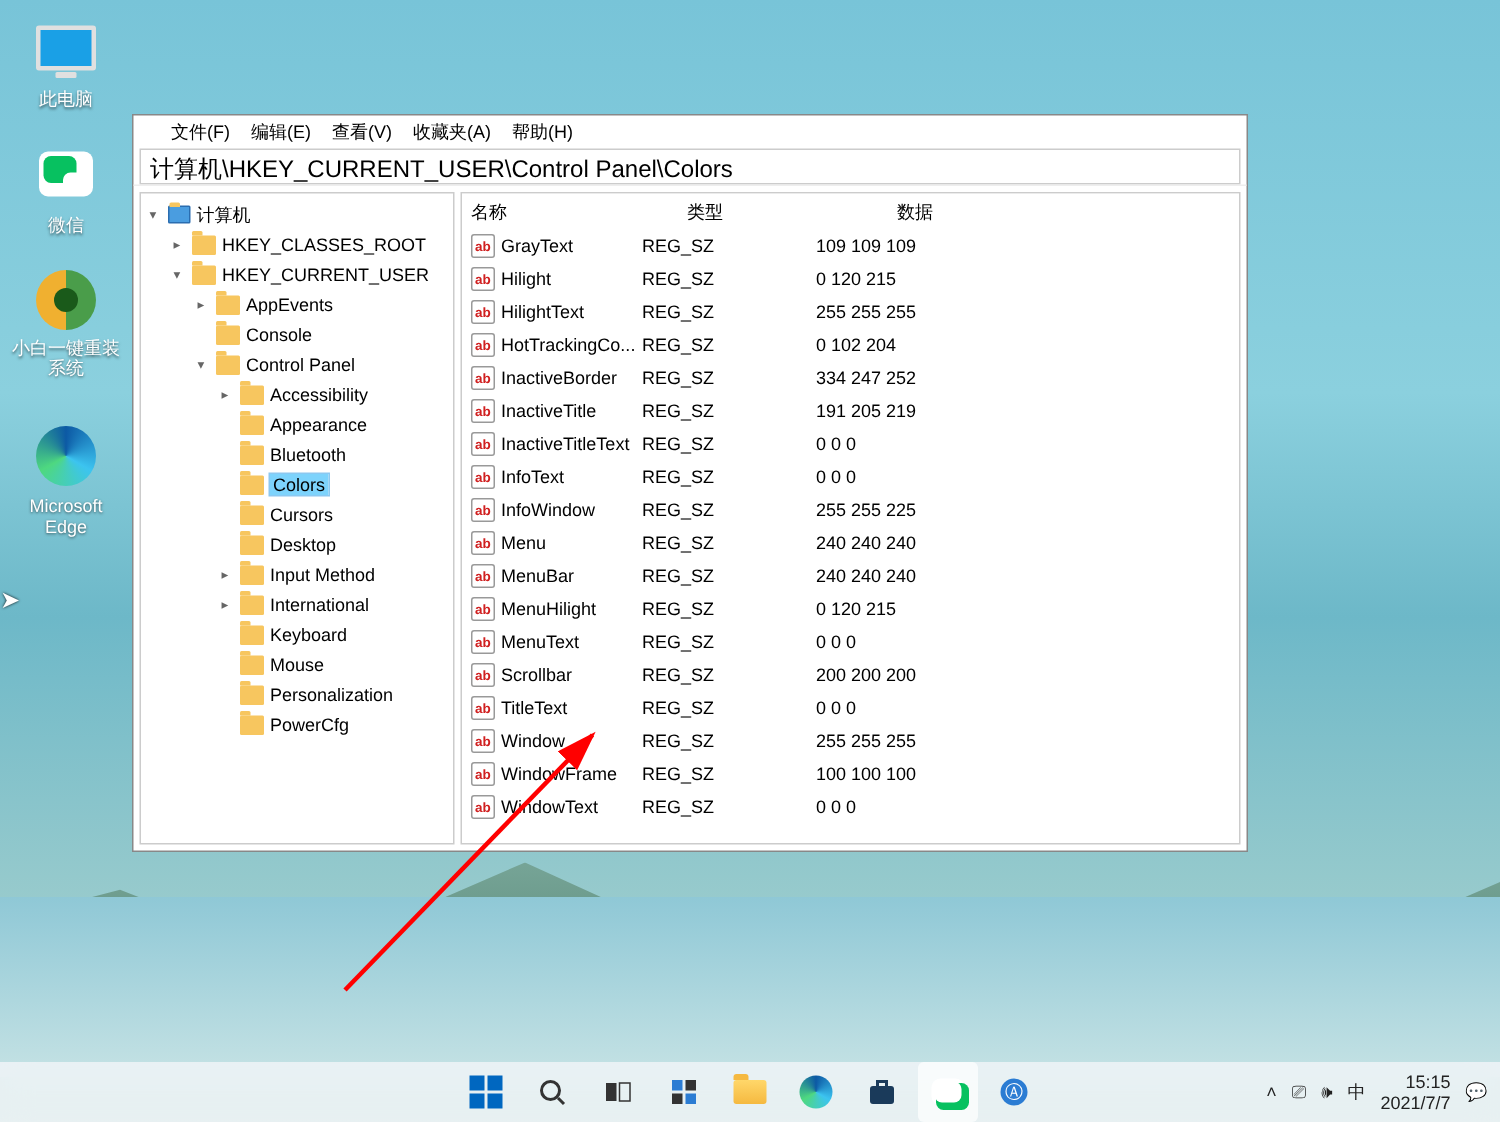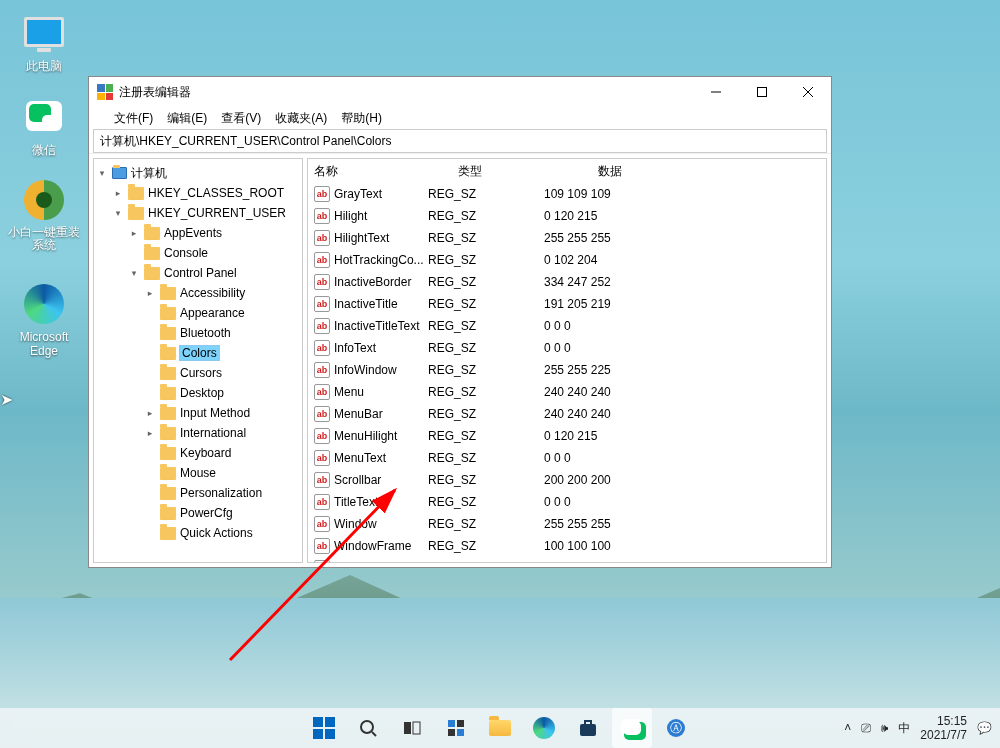--- a/index.html
+++ b/index.html
@@ -45,21 +45,21 @@
 
 .window { position:absolute; left:88px; top:76px; width:744px; height:492px; background:#fff; border:1px solid #888; z-index:5; display:flex; flex-direction:column;}
 .titlebar { height:30px; display:flex; align-items:center; padding-left:8px;}
 .titlebar .ticon { width:16px;height:16px;margin-right:6px;display:grid;grid-template:1fr 1fr/1fr 1fr;gap:1px;}
 .titlebar .ticon span:nth-child(1){background:#3b78c4;} .titlebar .ticon span:nth-child(2){background:#4caf50;} .titlebar .ticon span:nth-child(3){background:#ffb300;} .titlebar .ticon span:nth-child(4){background:#e53935;}
 .titlebar .ttext{ font-size:12px; color:#000;}
 .winbtns { margin-left:auto; display:flex; }
 .winbtn { width:46px; height:30px; display:flex; align-items:center; justify-content:center; cursor:pointer;}
 .menubar { height:22px; display:flex; gap:14px; padding:0 25px; align-items:center;}
 .menubar span { cursor:pointer; color:#000;}
-.pathbar { height:24px; border:1px solid #ccc; margin:0 4px; padding:3px 6px; color:#000; font-size:12px;}
+.pathbar { height:24px; border:1px solid #ccc; margin:0 4px; padding:3px 6px; color:#000; font-size:16px;}
 .content { flex:1; display:flex; border-top:1px solid #eee; overflow:hidden;}
 
 
 .tree { width:210px; border:1px solid #ccc; margin:4px; overflow-y:auto; position:relative;}
 .tree-inner{ position:relative; padding:4px 0;}
 .tnode { display:flex; align-items:center; height:20px; padding-left:var(--ind); white-space:nowrap; cursor:pointer;}
 .tnode .arr { width:12px; display:inline-flex; justify-content:center; color:#666; font-size:9px;}
 .tnode .fld { width:16px;height:13px;background:#f7c65f;border-radius:1px;margin:0 4px;position:relative;}
 .tnode .fld::before{content:"";position:absolute;top:-3px;left:0;width:7px;height:3px;background:#f7c65f;border-radius:1px 1px 0 0;}
 .tnode.comp .fld{background:#4a9de0;width:15px;height:12px;border:1px solid #2a6db0;}
@@ -111,47 +111,20 @@
   <div class="dicon" style="left:6px;top:282px">
     <div class="ibox">
         <div class="edge"></div>
       </div>
     <div>Microsoft Edge</div>
   </div>
 
   <div class="cursor">➤</div>
 
   <div class="window">
-    <div class="titlebar">
-      <div class="ticon">
-          <span></span>
-          <span></span>
-          <span></span>
-          <span></span>
-        </div>
-      <div class="ttext">注册表编辑器</div>
-      <div class="winbtns">
-        <div class="winbtn">
-            <svg width="10" height="10">
-              <line x1="0" y1="5" x2="10" y2="5" stroke="#000"></line>
-            </svg>
-          </div>
-        <div class="winbtn">
-            <svg width="10" height="10">
-              <rect x="0.5" y="0.5" width="9" height="9" fill="none" stroke="#000"></rect>
-            </svg>
-          </div>
-        <div class="winbtn close">
-            <svg width="10" height="10">
-              <line x1="0" y1="0" x2="10" y2="10" stroke="#000"></line>
-              <line x1="10" y1="0" x2="0" y2="10" stroke="#000"></line>
-            </svg>
-          </div>
-      </div>
-    </div>
     <div class="menubar">
       <span>文件(F)</span>
       <span>编辑(E)</span>
       <span>查看(V)</span>
       <span>收藏夹(A)</span>
       <span>帮助(H)</span>
     </div>
     <div class="pathbar">计算机\HKEY_CURRENT_USER\Control Panel\Colors</div>
 
     <div class="content">
@@ -239,25 +212,20 @@
             </div>
             <div class="tnode" style="--ind: 50px;">
               <span class="arr"></span>
               <span class="fld"></span>
               <span class="lbl">Personalization</span>
             </div>
             <div class="tnode" style="--ind: 50px;">
               <span class="arr"></span>
               <span class="fld"></span>
               <span class="lbl">PowerCfg</span>
-            </div>
-            <div class="tnode" style="--ind: 50px;">
-              <span class="arr"></span>
-              <span class="fld"></span>
-              <span class="lbl">Quick Actions</span>
             </div>
           </div>
       </div>
       <div class="list">
         <div class="lhead">
           <div class="col-n">名称</div>
           <div class="col-t">类型</div>
           <div class="col-d">数据</div>
         </div>
         <div id="rows">

